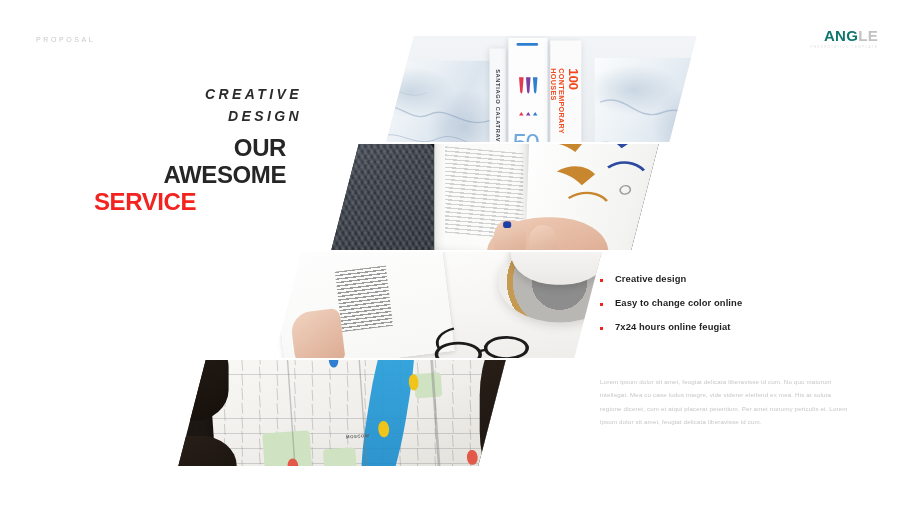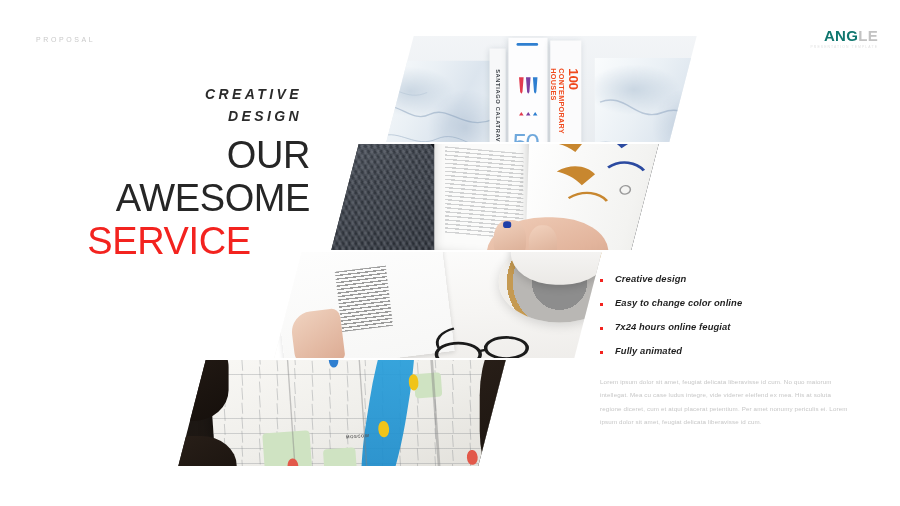--- a/index.html
+++ b/index.html
@@ -60,26 +60,26 @@
     text-align: right;
     font-size: 14px;
     font-weight: 700;
     letter-spacing: 3.4px;
     color: #2b2b2b;
     line-height: 1.55;
     font-style: italic;
   }
   .headline {
     position: absolute;
-    left: 28px;
+    left: 4px;
     top: 134px;
     width: 282px;
     text-align: right;
-    font-weight: 400;
-    font-size: 38px;
+    font-weight: 700;
+    font-size: 24px;
     line-height: 1.13;
     letter-spacing: -0.4px;
     color: #262626;
   }
   .headline .hl-red { color: #f3231f; text-align: center; }
 
   
   .panel {
     position: absolute;
     overflow: hidden;
@@ -375,21 +375,20 @@
     margin-top: 5px;
     margin-right: 12px;
     flex: 0 0 auto;
   }
   .bullet-label {
     font-size: 9.4px;
     font-weight: 700;
     color: #1f1f1f;
     letter-spacing: .1px;
     line-height: 1;
-    font-style: italic;
   }
   .body-copy {
     position: absolute;
     left: 600px;
     top: 375px;
     width: 250px;
     font-size: 6.2px;
     line-height: 2.15;
     color: #c6c6c6;
     letter-spacing: .15px;
@@ -540,21 +539,17 @@
       <span class="bullet-label">Creative design</span>
     </div>
     <div class="bullet-row">
       <span class="bullet-mark"></span>
       <span class="bullet-label">Easy to change color online</span>
     </div>
     <div class="bullet-row">
       <span class="bullet-mark"></span>
       <span class="bullet-label">7x24 hours online feugiat</span>
     </div>
-    <div class="bullet-row">
-      <span class="bullet-mark"></span>
-      <span class="bullet-label">Fully animated</span>
-    </div>
   </div>
 
   <div class="body-copy">Lorem ipsum dolor sit amet, feugiat delicata liberavisse id cum. No quo maiorum intellegat. Mea cu case ludus integre, vide viderer eleifend ex mea. His at soluta regione diceret, cum et atqui placerat petentium. Per amet nonumy periculis ei. Lorem ipsum dolor sit amet, feugiat delicata liberavisse id cum.</div>
 
 </div>
 
 </body></html>

